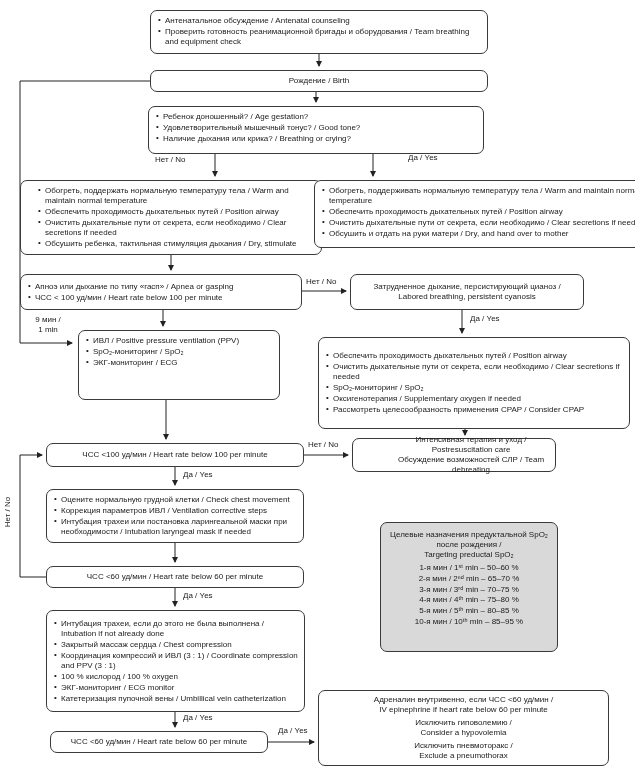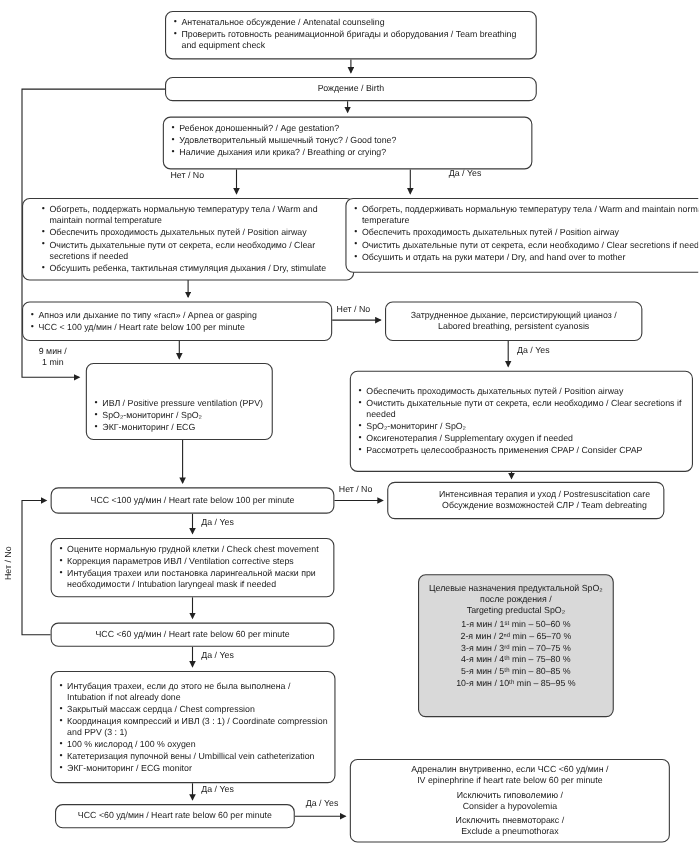--- a/index.html
+++ b/index.html
@@ -97,21 +97,21 @@
       <li>Апноэ или дыхание по типу «гасп» / Apnea or gasping</li>
       <li>ЧСС &lt; 100 уд/мин / Heart rate below 100 per minute</li>
     </ul>
   </div>
 
   <div class="box center" style="left:350px;top:274px;width:234px;height:36px;">
     <div>Затрудненное дыхание, персистирующий цианоз /</div>
     <div>Labored breathing, persistent cyanosis</div>
   </div>
 
-  <div class="box" style="left:78px;top:330px;width:170px;min-height:70px;display:flex;align-items:flex-end;">
+  <div class="box" style="left:78px;top:330px;width:202px;min-height:70px;display:flex;align-items:flex-start;">
     <ul class="blt ppvlist">
       <li>ИВЛ / Positive pressure ventilation (PPV)</li>
       <li>SpO₂-мониторинг / SpO₂</li>
       <li>ЭКГ-мониторинг / ECG</li>
     </ul>
   </div>
 
   <div class="box" style="left:318px;top:337px;width:312px;min-height:92px;display:flex;align-items:center;">
     <ul class="blt oxylist">
       <li>Обеспечить проходимость дыхательных путей / Position airway</li>
@@ -119,21 +119,21 @@
       <li>SpO₂-мониторинг / SpO₂</li>
       <li>Оксигенотерапия / Supplementary oxygen if needed</li>
       <li>Рассмотреть целесообразность применения CPAP / Consider CPAP</li>
     </ul>
   </div>
 
   <div class="box center" style="left:46px;top:443px;width:258px;height:24px;">
     <span>ЧСС &lt;100 уд/мин / Heart rate below 100 per minute</span>
   </div>
 
-  <div class="box center" style="left:352px;top:438px;width:252px;height:34px;padding-left:40px;">
+  <div class="box center" style="left:352px;top:438px;width:204px;height:34px;padding-left:40px;">
     <div>Интенсивная терапия и уход / Postresuscitation care</div>
     <div>Обсуждение возможностей СЛР / Team debreating</div>
   </div>
 
   <div class="box" style="left:46px;top:489px;width:258px;min-height:54px;">
     <ul class="blt">
       <li>Оцените нормальную грудной клетки / Check chest movement</li>
       <li>Коррекция параметров ИВЛ / Ventilation corrective steps</li>
       <li>Интубация трахеи или постановка ларингеальной маски при необходимости / Intubation laryngeal mask if needed</li>
     </ul>
@@ -142,22 +142,22 @@
   <div class="box center" style="left:46px;top:566px;width:258px;height:22px;">
     <span>ЧСС &lt;60 уд/мин / Heart rate below 60 per minute</span>
   </div>
 
   <div class="box" style="left:46px;top:610px;width:259px;min-height:102px;display:flex;align-items:center;">
     <ul class="blt oxylist">
       <li>Интубация трахеи, если до этого не была выполнена / Intubation if not already done</li>
       <li>Закрытый массаж сердца / Chest compression</li>
       <li>Координация компрессий и ИВЛ (3 : 1) / Coordinate compression and PPV (3 : 1)</li>
       <li>100 % кислород / 100 % oxygen</li>
+      <li>ЭКГ-мониторинг / ECG monitor</li>
       <li>Катетеризация пупочной вены / Umbillical vein catheterization</li>
-      <li>ЭКГ-мониторинг / ECG monitor</li>
     </ul>
   </div>
 
   <div class="box spo2" style="left:380px;top:522px;width:178px;min-height:130px;padding-top:7px;">
     <div class="t">Целевые назначения предуктальной SpO₂</div>
     <div class="t">после рождения /</div>
     <div class="t">Targeting preductal SpO₂</div>
     <div class="rows">
       <div>1-я мин / 1ˢᵗ min – 50–60 %</div>
       <div>2-я мин / 2ⁿᵈ min – 65–70 %</div>

